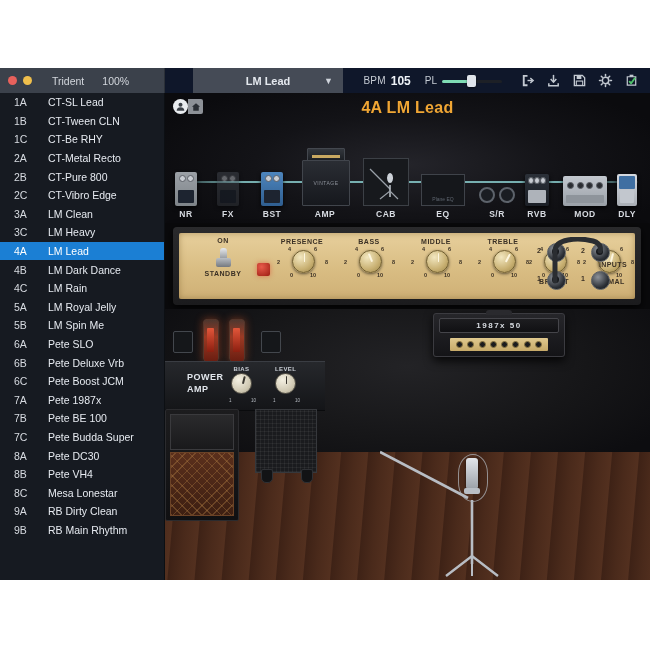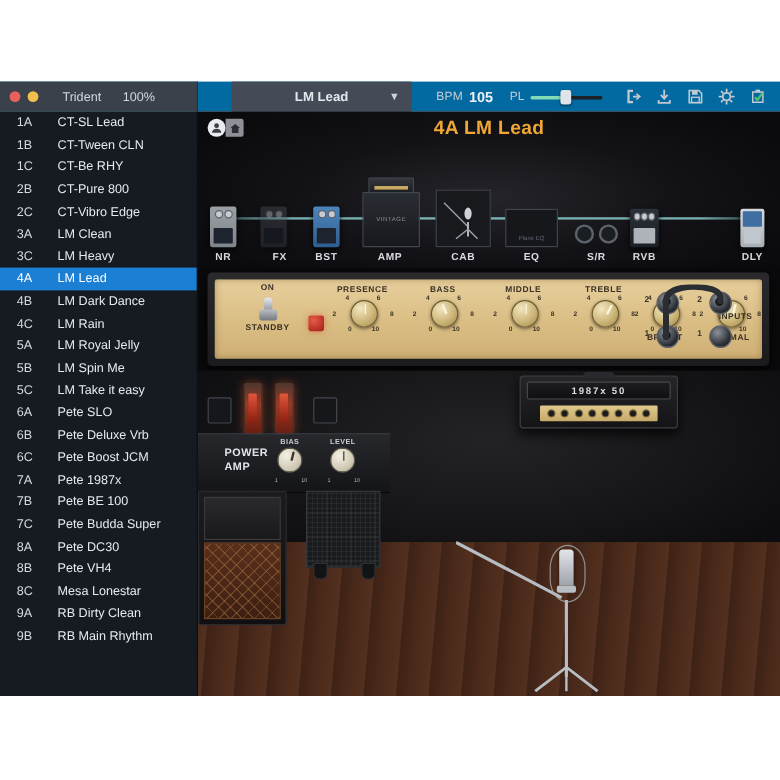--- a/index.html
+++ b/index.html
@@ -13,21 +13,21 @@
     width: 650px;
     height: 650px;
     background: #ffffff;
     overflow: hidden;
   }
   
   .titlebar {
     position: absolute;
     left: 0; top: 68px;
     width: 650px; height: 25px;
-    background: #0369a1;
+    background: #0f172a;
     display: flex;
     align-items: center;
     box-sizing: border-box;
   }
   .tb-left {
     width: 165px; height: 25px;
     background: #3b414b;
     display: flex;
     align-items: center;
     box-sizing: border-box;
@@ -701,20 +701,24 @@
         </div>
         <div class="preset-row">
           <span class="pr-id">1B</span>
           <span class="pr-name">CT-Tween CLN</span>
         </div>
         <div class="preset-row">
           <span class="pr-id">1C</span>
           <span class="pr-name">CT-Be RHY</span>
         </div>
         <div class="preset-row">
+          <span class="pr-id">2A</span>
+          <span class="pr-name">CT-Metal Recto</span>
+        </div>
+        <div class="preset-row">
           <span class="pr-id">2B</span>
           <span class="pr-name">CT-Pure 800</span>
         </div>
         <div class="preset-row">
           <span class="pr-id">2C</span>
           <span class="pr-name">CT-Vibro Edge</span>
         </div>
         <div class="preset-row">
           <span class="pr-id">3A</span>
           <span class="pr-name">LM Clean</span>
@@ -735,24 +739,20 @@
           <span class="pr-id">4C</span>
           <span class="pr-name">LM Rain</span>
         </div>
         <div class="preset-row">
           <span class="pr-id">5A</span>
           <span class="pr-name">LM Royal Jelly</span>
         </div>
         <div class="preset-row">
           <span class="pr-id">5B</span>
           <span class="pr-name">LM Spin Me</span>
-        </div>
-        <div class="preset-row">
-          <span class="pr-id">5C</span>
-          <span class="pr-name">LM Take it easy</span>
         </div>
         <div class="preset-row">
           <span class="pr-id">6A</span>
           <span class="pr-name">Pete SLO</span>
         </div>
         <div class="preset-row">
           <span class="pr-id">6B</span>
           <span class="pr-name">Pete Deluxe Vrb</span>
         </div>
         <div class="preset-row">
@@ -821,21 +821,21 @@
             <div class="p-knobs">
                 <div class="p-knob"></div>
                 <div class="p-knob"></div>
               </div>
             <div class="p-switch"></div>
           </div>
         </div>
         <div class="m-label">NR</div>
       </div>
 
-      <div class="module" style="left:52px;align-items:flex-end;">
+      <div class="module" style="left:52px;">
         <div class="m-art">
           <div class="pedal pedal-fx">
             <div class="p-knobs">
                 <div class="p-knob"></div>
                 <div class="p-knob"></div>
               </div>
             <div class="p-switch"></div>
           </div>
         </div>
         <div class="m-label">FX</div>
@@ -908,20 +908,34 @@
                 <div class="p-knob"></div>
                 <div class="p-knob"></div>
                 <div class="p-knob"></div>
               </div>
             <div class="p-switch" style="background:#aeb3ba;"></div>
           </div>
         </div>
         <div class="m-label">RVB</div>
       </div>
 
+      <div class="module" style="left:398px;">
+        <div class="m-art">
+          <div class="pedal pedal-mod">
+            <div class="p-knobs" style="top:6px;">
+              <div class="p-knob" style="background:#2a2d32;"></div>
+              <div class="p-knob" style="background:#2a2d32;"></div>
+              <div class="p-knob" style="background:#2a2d32;"></div>
+              <div class="p-knob" style="background:#2a2d32;"></div>
+            </div>
+            <div class="p-switch" style="background:#8e949b;height:8px;"></div>
+          </div>
+        </div>
+        <div class="m-label">MOD</div>
+      </div>
 
       <div class="module" style="left:452px;">
         <div class="m-art">
           <div class="pedal pedal-dly">
             <div class="p-top" style="background:#3f6fa2;"></div>
             <div class="p-switch" style="background:#c2c7ce;"></div>
           </div>
         </div>
         <div class="m-label">DLY</div>
       </div>

